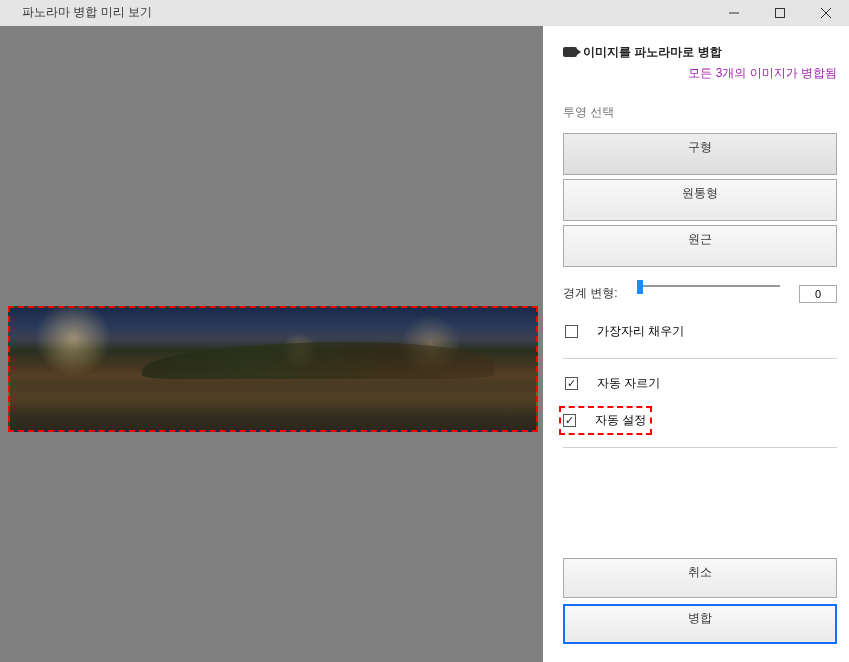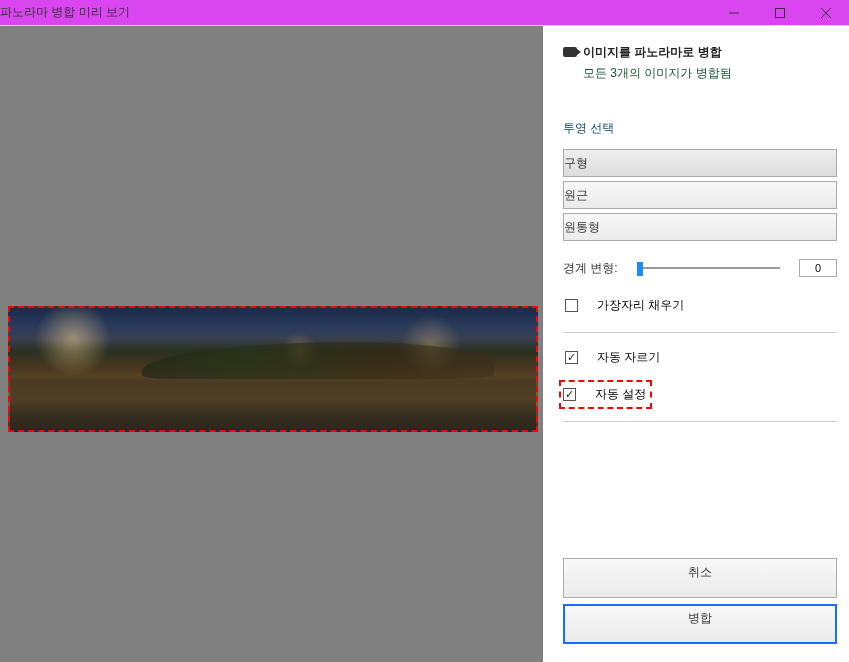--- a/index.html
+++ b/index.html
@@ -9,22 +9,22 @@
       font-family: "Malgun Gothic", "맑은 고딕", sans-serif;
       font-size: 12px;
       background: #fff;
       overflow: hidden;
     }
     .titlebar {
       height: 26px;
       display: flex;
       align-items: center;
       justify-content: space-between;
-      padding: 0 0 0 0;
-      background: #d946ef;
+      padding: 0 0 0 22px;
+      background: #e5e5e5;
       border-bottom: 1px solid #e0e0e0;
     }
     .titlebar-title { color: #333; }
     .titlebar-controls { display: flex; }
     .titlebar-btn {
       width: 46px;
       height: 26px;
       display: flex;
       align-items: center;
       justify-content: center;
@@ -107,36 +107,35 @@
       content: "";
       position: absolute;
       right: -4px;
       top: 2px;
       width: 0; height: 0;
       border-top: 3px solid transparent;
       border-bottom: 3px solid transparent;
       border-left: 4px solid #333;
     }
     .header-title { font-weight: bold; color: #222; }
-    .header-sub { color: #14532d; margin-left: 20px; margin-bottom: 22px; }
-    .section-label { color: #0c4a6e; margin-bottom: 12px; margin-top: 16px; }
+    .header-sub { color: #a21caf; margin-left: 20px; margin-bottom: 22px; text-align: right; }
+    .section-label { color: #737373; margin-bottom: 12px; }
     .proj-buttons { display: flex; flex-direction: column; gap: 4px; margin-bottom: 18px; }
     .proj-btn {
-      height: 28px;
+      height: 42px;
       border: 1px solid #aaa;
       background: linear-gradient(#f8f8f8, #ebebeb);
       cursor: pointer;
-      text-align: left;
+      text-align: center;
       line-height: 26px;
       color: #333;
     }
     .proj-btn.selected { background: linear-gradient(#eee, #ddd); }
     .slider-row {
       display: flex;
-      align-items: center;
       gap: 19px;
       margin-bottom: 18px;
     }
     .slider-label { color: #333; white-space: nowrap; }
     .slider-track {
       flex: 1;
       height: 2px;
       background: #999;
       position: relative;
     }
@@ -242,22 +241,22 @@
   <div class="side-panel">
     <div class="header-row">
       <div class="cam-icon"></div>
       <div class="header-title">이미지를 파노라마로 병합</div>
     </div>
     <div class="header-sub">모든 3개의 이미지가 병합됨</div>
 
     <div class="section-label">투영 선택</div>
     <div class="proj-buttons">
       <div class="proj-btn selected">구형</div>
+      <div class="proj-btn">원통형</div>
       <div class="proj-btn">원근</div>
-      <div class="proj-btn">원통형</div>
     </div>
 
     <div class="slider-row">
       <div class="slider-label">경계 변형:</div>
       <div class="slider-track">
         <div class="slider-thumb"></div>
       </div>
       <div class="slider-value">0</div>
     </div>
 

